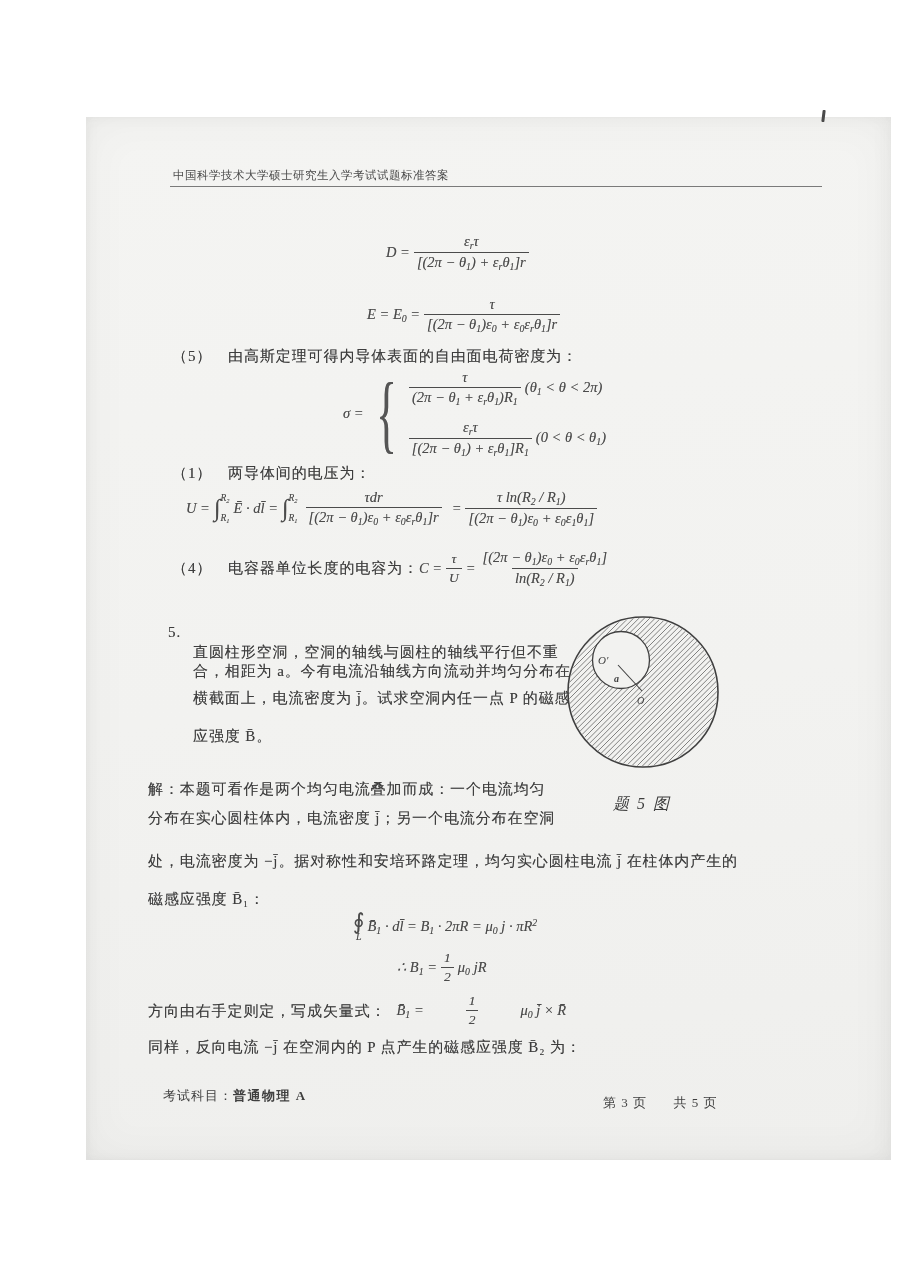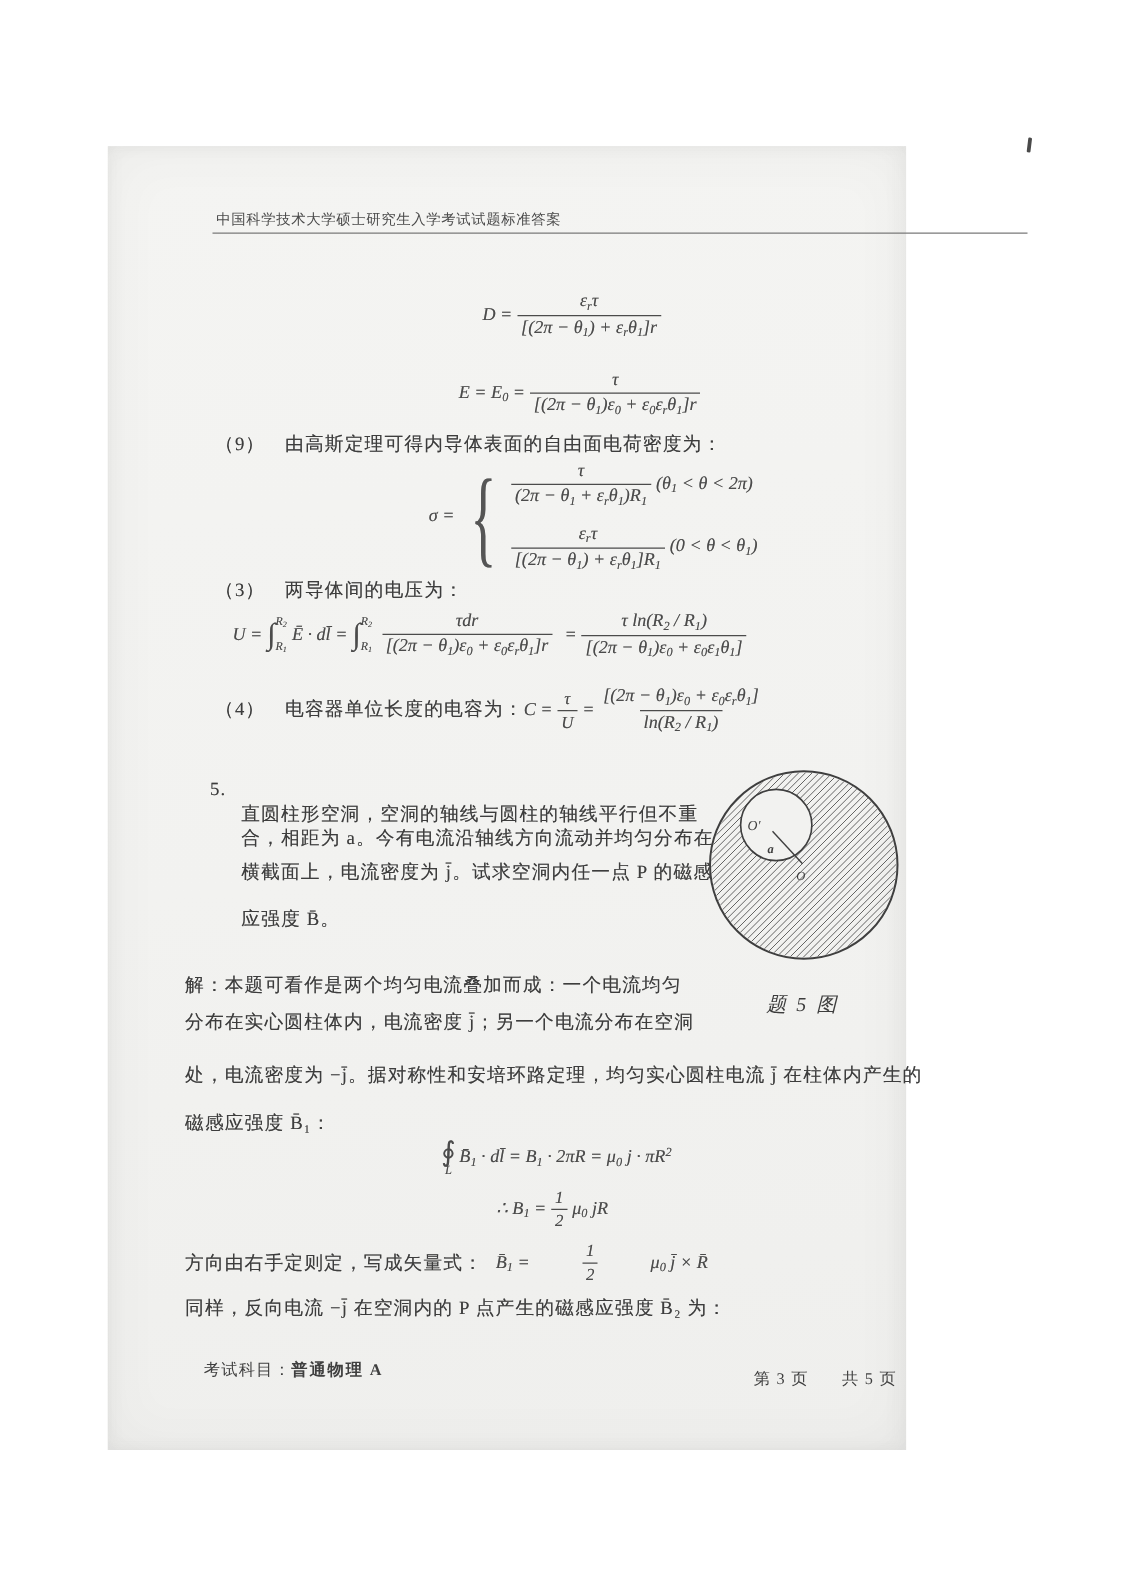--- a/index.html
+++ b/index.html
@@ -1,21 +1,21 @@
 <!DOCTYPE html>
 <html><head>
 <meta charset="utf-8">
 <style>
   html,body{margin:0;padding:0;}
   body{
     width:900px;height:1273px;background:#ffffff;position:relative;overflow:hidden;
     font-family:"Liberation Serif","DejaVu Serif",serif;color:#3d3d3d;
   }
   .paper{
-    position:absolute;left:86px;top:117px;width:639px;height:1043px;
+    position:absolute;left:86px;top:117px;width:805px;height:1043px;
     background:linear-gradient(175deg,#f4f4f2 0%,#f2f2f0 55%,#efefed 100%);
     box-shadow:inset 0 0 45px rgba(90,90,90,0.06), inset -6px 0 14px rgba(120,120,120,0.05), inset 4px 0 10px rgba(120,120,120,0.05);
     position:absolute;
   }
   .abs{position:absolute;}
   .cn{font-size:15px;letter-spacing:0.9px;line-height:20px;white-space:nowrap;color:#3d3d3d;
       text-shadow:0 0 0.5px rgba(70,70,70,0.55);}
   .header-title{font-size:11.5px;letter-spacing:0.5px;color:#4a4a4a;white-space:nowrap;}
   .rule{height:1px;background:#7a7a7a;}
   .math{display:flex;align-items:center;font-style:italic;color:#4b4b4b;font-size:14.5px;
@@ -64,21 +64,21 @@
   </div>
 
   <div class="abs math" style="left:281px;top:179px;">
     <span class="m">E = E<sub>0</sub> =</span>
     <span class="frac">
       <span class="num m">τ</span>
       <span class="den m">[(2π − θ<sub>1</sub>)ε<sub>0</sub> + ε<sub>0</sub>ε<sub>r</sub>θ<sub>1</sub>]r</span>
     </span>
   </div>
 
-  <div class="abs cn" style="left:86px;top:229px;">（9）　由高斯定理可得内导体表面的自由面电荷密度为：</div>
+  <div class="abs cn" style="left:86px;top:229px;">（5）　由高斯定理可得内导体表面的自由面电荷密度为：</div>
 
   <div class="abs math" style="left:257px;top:252px;">
     <span class="m">σ =</span>
     <span class="brace">{</span>
     <span class="cases">
       <span class="case-row">
         <span class="frac">
           <span class="num m">τ</span>
           <span class="den m">(2π − θ<sub>1</sub> + ε<sub>r</sub>θ<sub>1</sub>)R<sub>1</sub></span>
         </span>
@@ -87,21 +87,21 @@
       <span class="case-row">
         <span class="frac">
           <span class="num m">ε<sub>r</sub>τ</span>
           <span class="den m">[(2π − θ<sub>1</sub>) + ε<sub>r</sub>θ<sub>1</sub>]R<sub>1</sub></span>
         </span>
         <span class="cond m">(0 &lt; θ &lt; θ<sub>1</sub>)</span>
       </span>
     </span>
   </div>
 
-  <div class="abs cn" style="left:86px;top:346px;">（3）　两导体间的电压为：</div>
+  <div class="abs cn" style="left:86px;top:346px;">（1）　两导体间的电压为：</div>
 
   <div class="abs math" style="left:100px;top:372px;">
     <span class="m">U =</span>
     <span class="int">∫</span>
     <span class="bounds">
       <span class="m">R<sub>2</sub></span>
       <span class="m">R<sub>1</sub></span>
     </span>
     <span class="m">Ē · dl̄ =</span>
     <span class="int">∫</span>

